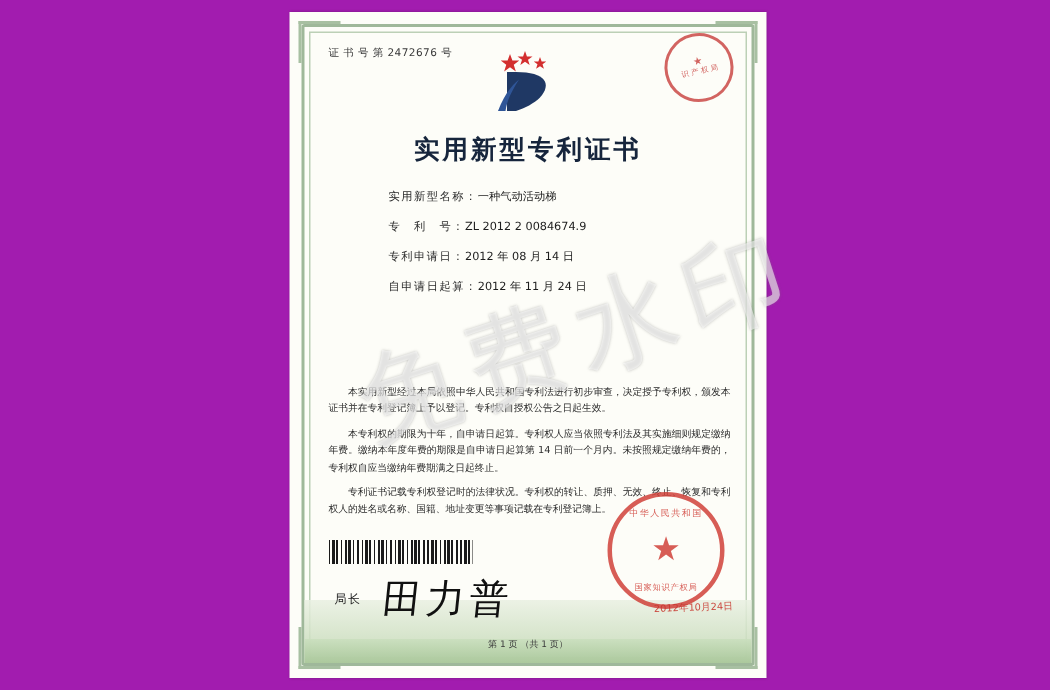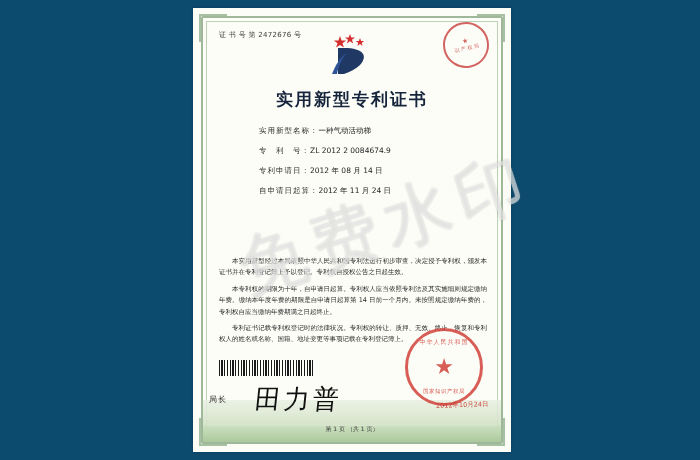--- a/index.html
+++ b/index.html
@@ -11,21 +11,21 @@
     width: 700px;
     height: 460px;
     overflow: hidden;
     font-family: "DejaVu Sans", "Liberation Sans", sans-serif;
   }
 
   .page {
     position: relative;
     width: 700px;
     height: 460px;
-    background: #0c4a6e;
+    background: #a21caf;
   }
 
   
   .paper {
     position: absolute;
     left: 193px;
     top: 8px;
     width: 318px;
     height: 444px;
     background: #fdfdf8;
@@ -201,21 +201,21 @@
       repeating-linear-gradient(90deg,
         #1a1a1a 0px, #1a1a1a 1px, #fdfdf8 1px, #fdfdf8 2px,
         #1a1a1a 2px, #1a1a1a 4px, #fdfdf8 4px, #fdfdf8 5px,
         #1a1a1a 5px, #1a1a1a 6px, #fdfdf8 6px, #fdfdf8 8px,
         #1a1a1a 8px, #1a1a1a 9px, #fdfdf8 9px, #fdfdf8 11px);
   }
 
   
   .director {
     position: absolute;
-    left: 16px;
+    left: 30px;
     top: 386px;
     font-size: 8px;
     color: #222;
     letter-spacing: 1px;
   }
   .signature {
     position: absolute;
     left: 62px;
     top: 374px;
     font-family: "DejaVu Serif", "Liberation Serif", serif;

